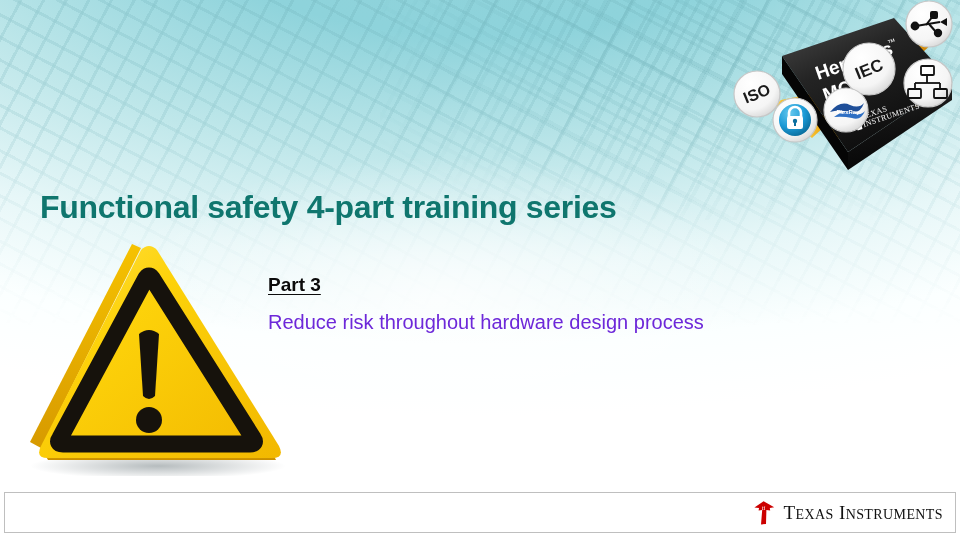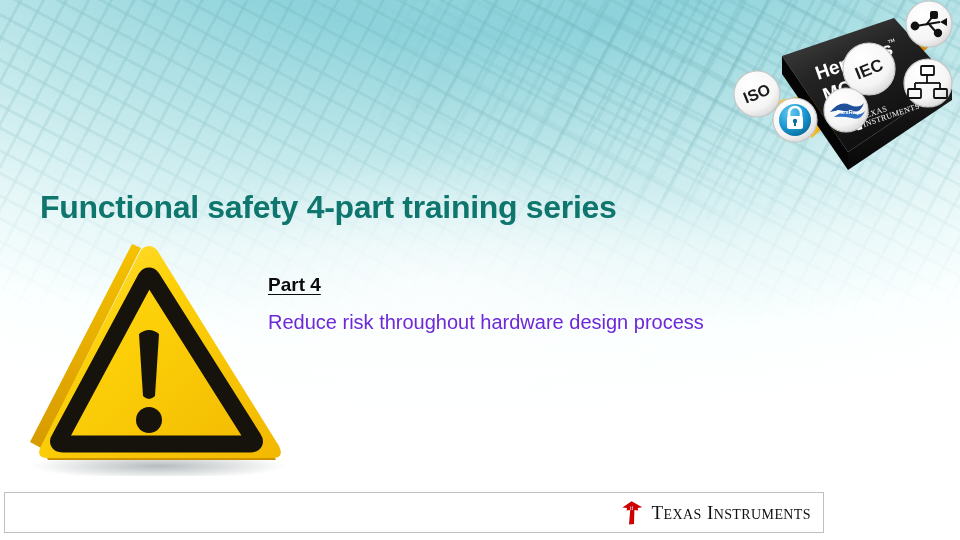--- a/index.html
+++ b/index.html
@@ -103,21 +103,21 @@
     top: -4px;
     width: 242px;
     height: 196px;
   }
 
   
   #footer-bar {
     position: absolute;
     left: 4px;
     top: 492px;
-    width: 820px;
+    width: 952px;
     height: 41px;
     background: #ffffff;
     border: 1px solid #bfbfbf;
     box-sizing: border-box;
   }
   #ti-logo {
     position: absolute;
     right: 12px;
     top: 50%;
     transform: translateY(-50%);
@@ -187,21 +187,21 @@
                L245 200
                Q249 206 242 206
                L55 206
                Q48 206 52 200 Z" fill="none" stroke="#16120c" stroke-width="17" stroke-linejoin="round"></path>
 
       <path d="M131 96 Q141 88 151 96 L147 158 Q141 164 135 158 Z" fill="#16120c"></path>
       <circle cx="141" cy="182" r="13" fill="#16120c"></circle>
     </svg>
   </div>
 
-  <div id="part-label">Part 4</div>
+  <div id="part-label">Part 3</div>
 
   <div id="subtitle">Reduce risk throughout hardware design process</div>
 
   <div id="chip-graphic">
     <svg width="242" height="196" viewBox="0 0 242 196" aria-hidden="true">
       <defs>
         <linearGradient id="chipTop" x1="0" y1="0" x2="0.6" y2="1">
           <stop offset="0%" stop-color="#4c4c4c"></stop>
           <stop offset="40%" stop-color="#242424"></stop>
           <stop offset="100%" stop-color="#0b0b0b"></stop>

